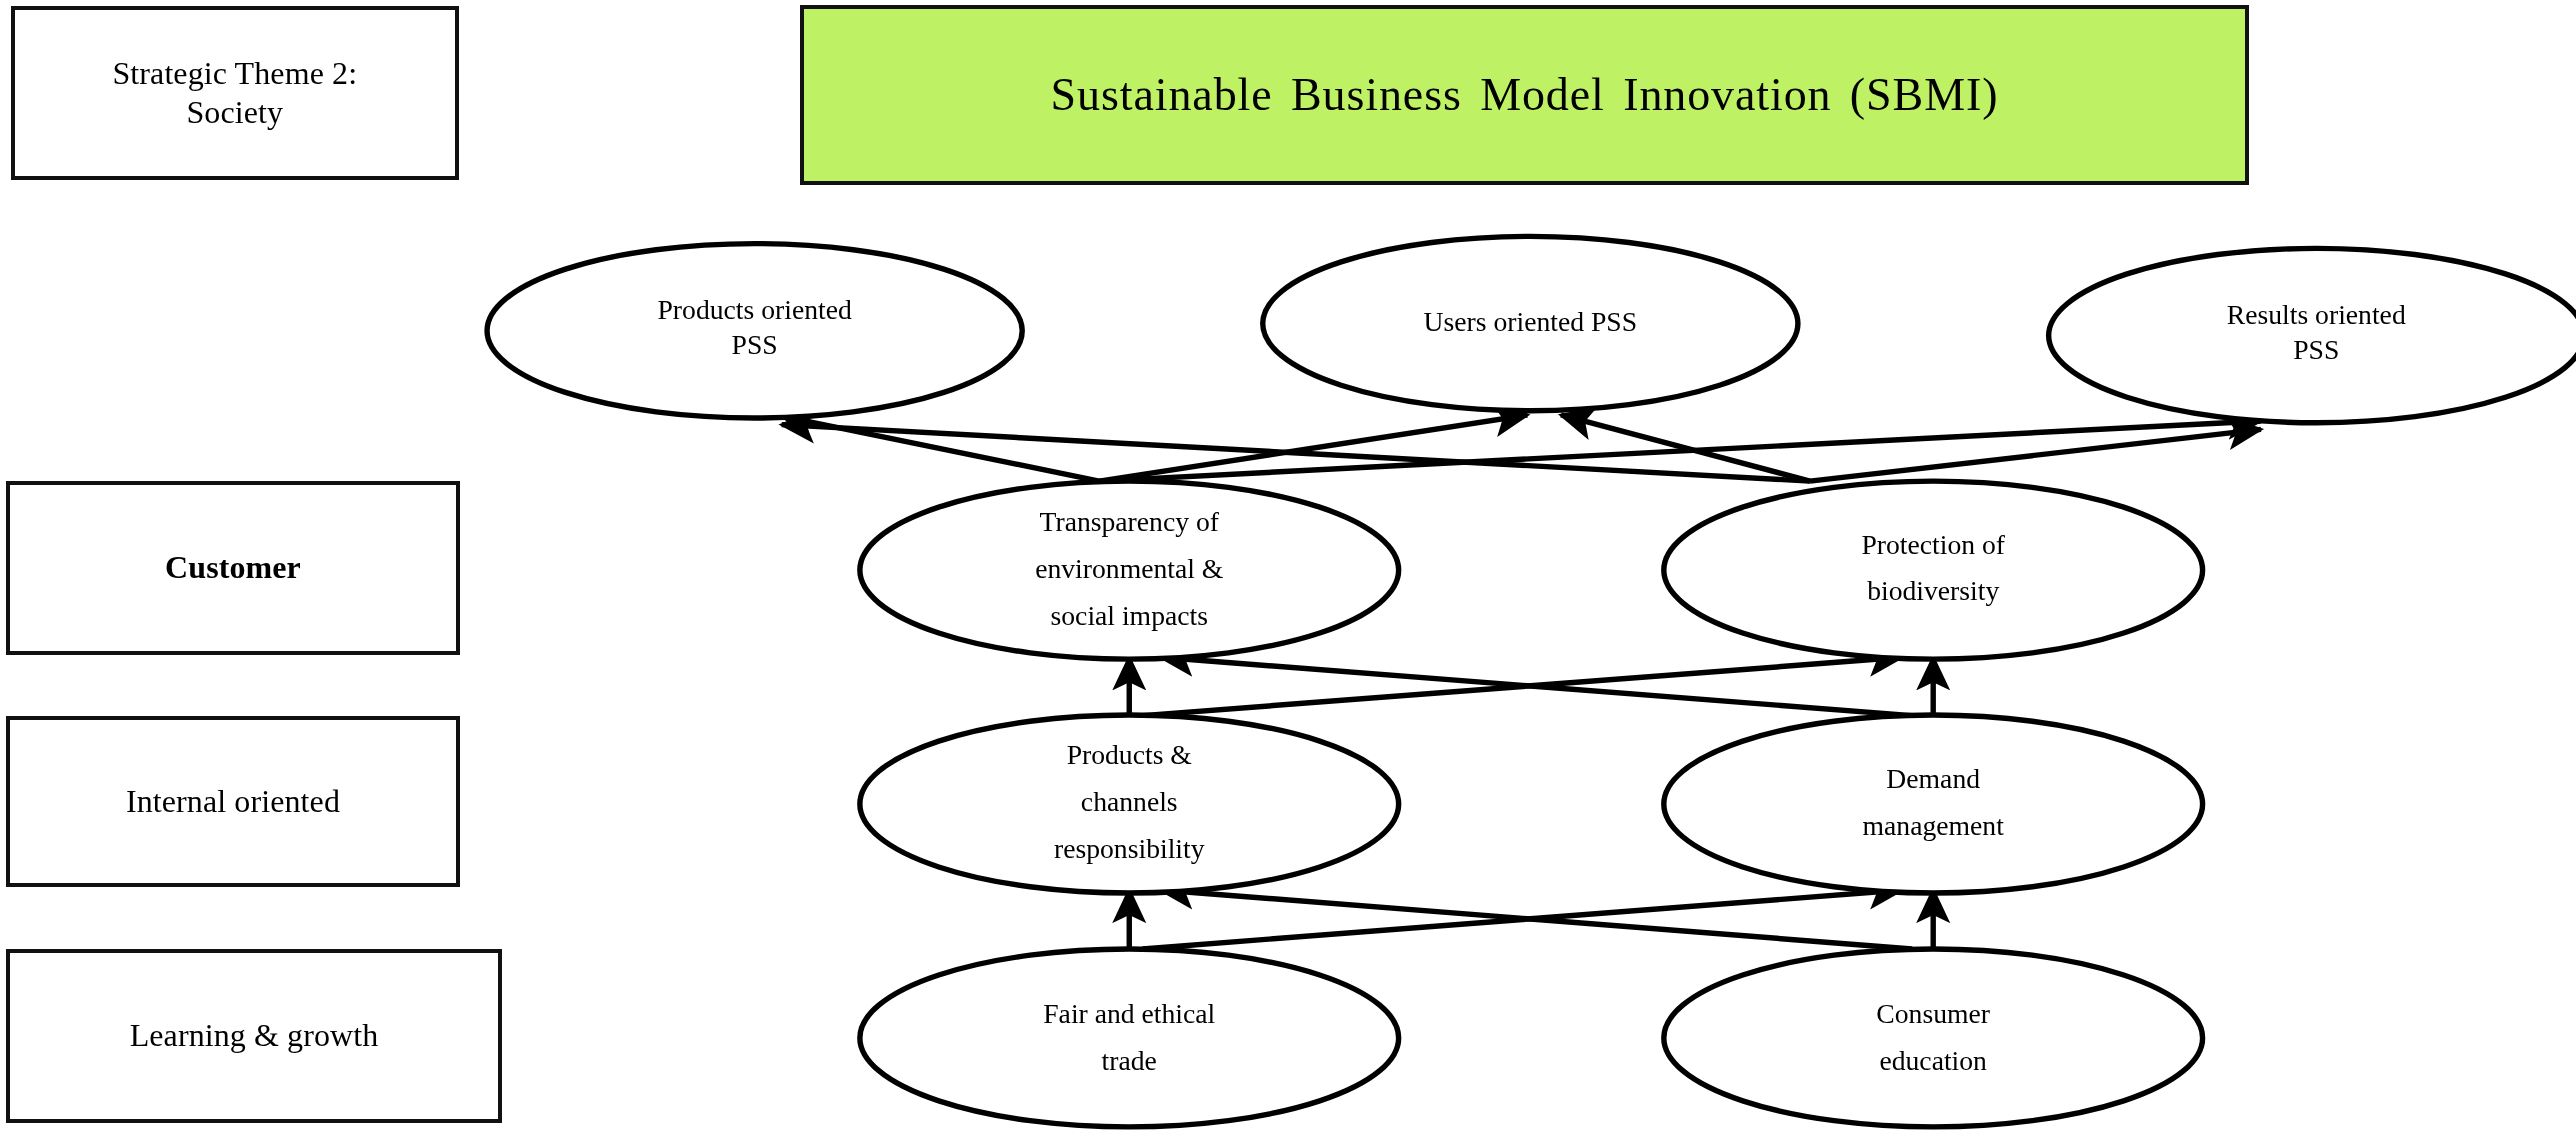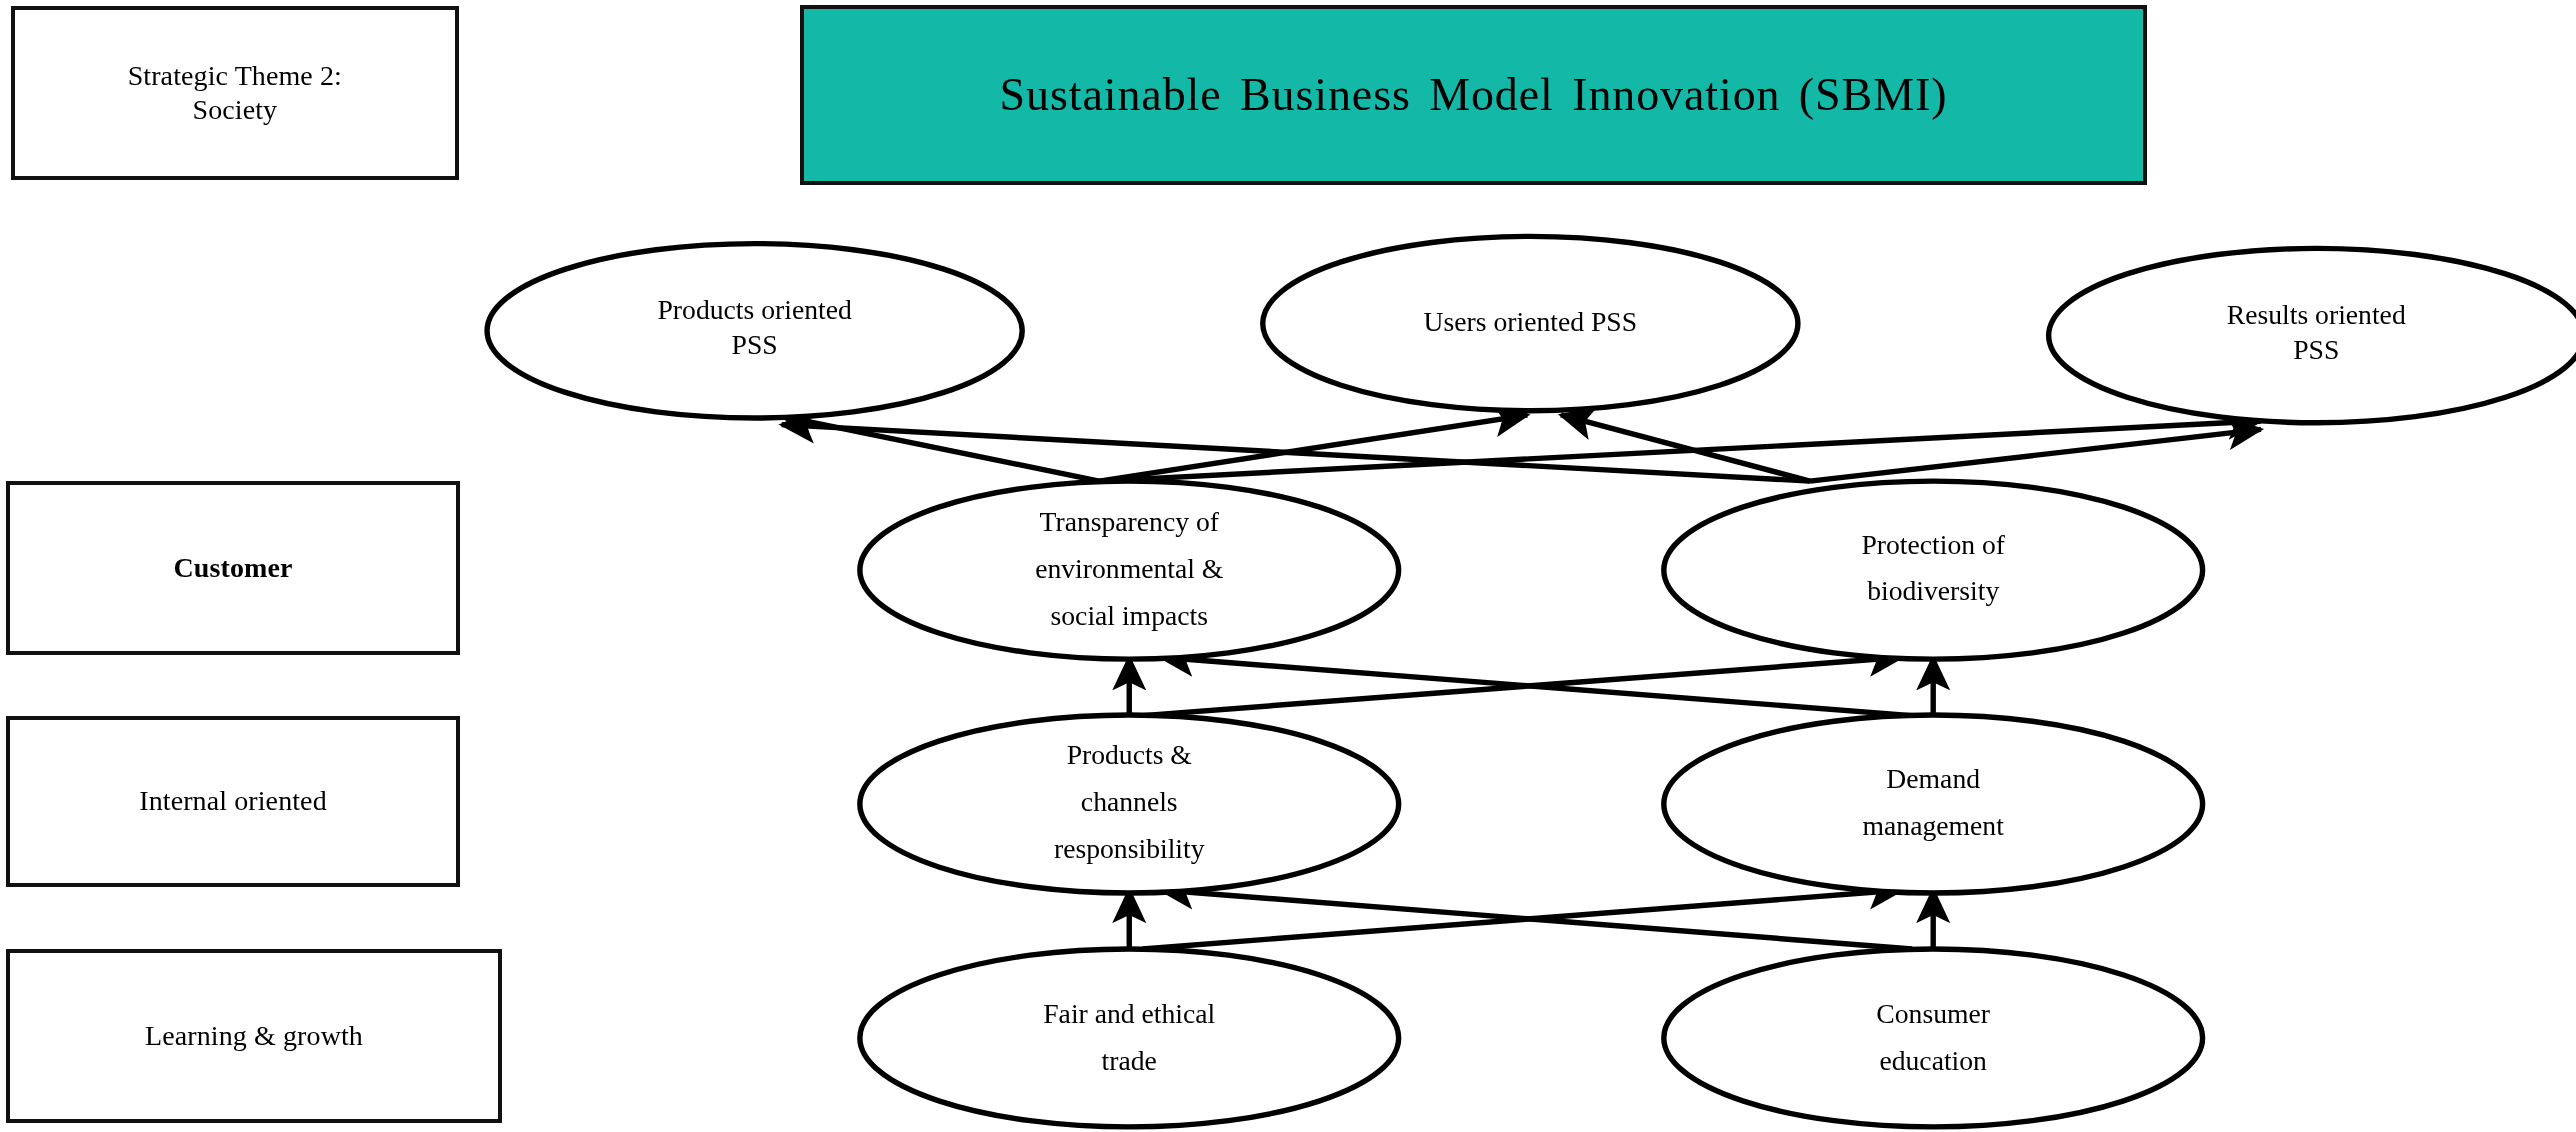--- a/index.html
+++ b/index.html
@@ -16,33 +16,33 @@
     position:absolute;
     box-sizing:border-box;
     border:4.2px solid #111111;
     background:#ffffff;
     display:flex;align-items:center;justify-content:center;
     text-align:center;
     line-height:1.22;
   }
   .persp-label{
     display:block;
-    font-size:28px;
+    font-size:32px;
     letter-spacing:0.1px;
     padding:0 8.4px;
     white-space:pre-line;
   }
 
   
   #banner{
     position:absolute;
-    left:800px;top:4.8px;width:1347px;height:180px;
+    left:800px;top:4.8px;width:1449px;height:180px;
     box-sizing:border-box;
     border:4.2px solid #111111;
-    background:#14b8a6;
+    background:#bef264;
     display:flex;align-items:center;justify-content:center;
   }
   #banner .banner-text{
     font-size:46px;
     letter-spacing:0.9px;
     word-spacing:6px;
     white-space:nowrap;
   }
 
   

